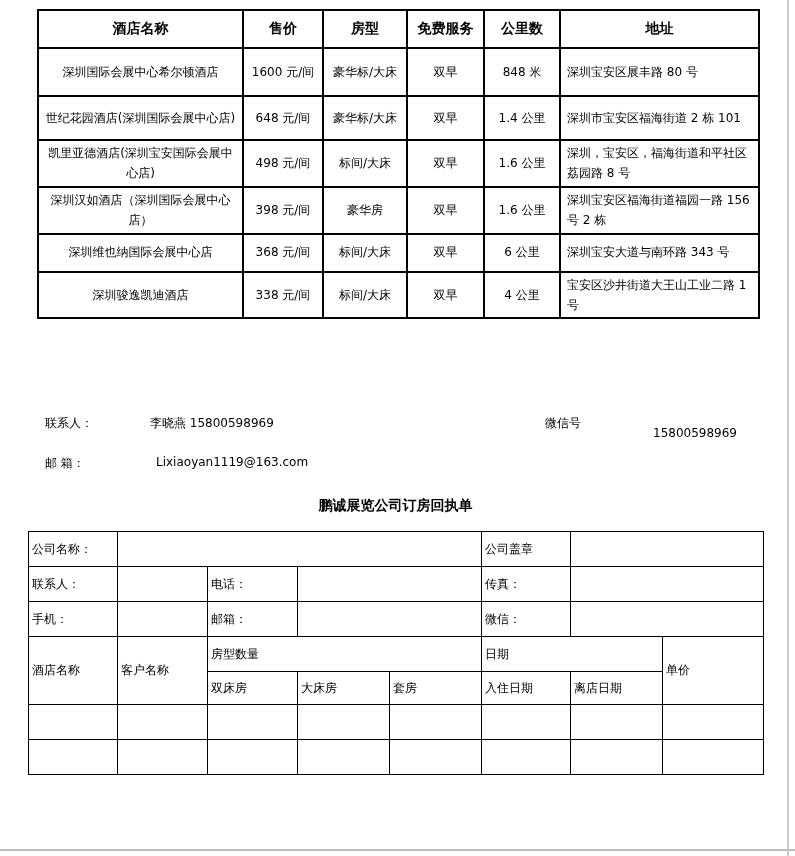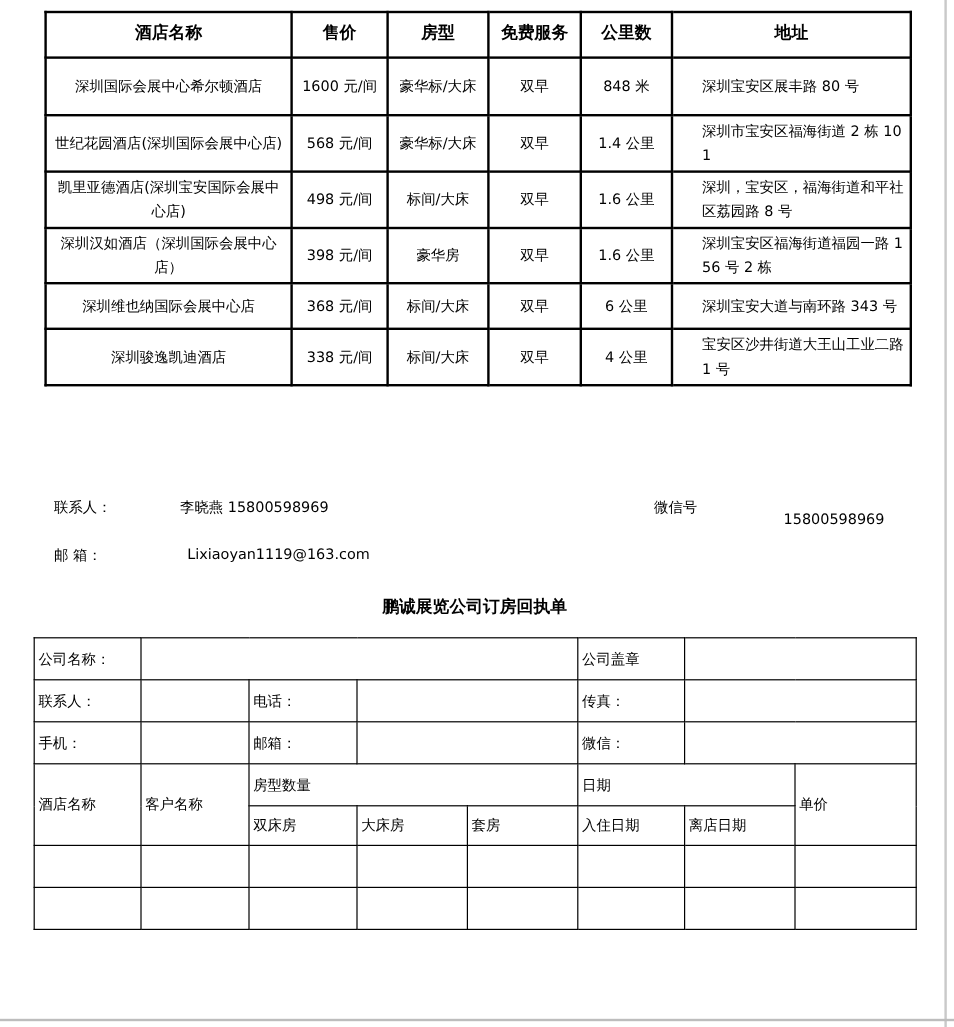--- a/index.html
+++ b/index.html
@@ -52,21 +52,21 @@
   table.hotel tr.r0      { height: 48px; }
   table.hotel tr.r1      { height: 44px; }
   table.hotel tr.r2      { height: 47px; }
   table.hotel tr.r3      { height: 46px; }
   table.hotel tr.r4      { height: 40px; }
   table.hotel tr.r5      { height: 45px; }
   table.hotel tr.r6      { height: 38px; }
   table.hotel tr.r7      { height: 43px; }
   table.hotel td.addr {
     text-align: left;
-    padding-left: 24px;
+    padding-left: 6px;
   }
 
   
   .contact-line { position: absolute; font-size: 12px; white-space: nowrap; }
 
   
   .receipt-title {
     position: absolute;
     left: 28px; top: 497px; width: 735px;
     text-align: center;
@@ -117,21 +117,21 @@
     <tr class="r0">
       <td>深圳国际会展中心希尔顿酒店</td>
       <td>1600 元/间</td>
       <td>豪华标/大床</td>
       <td>双早</td>
       <td>848 米</td>
       <td class="addr">深圳宝安区展丰路 80 号</td>
     </tr>
     <tr class="r1">
       <td>世纪花园酒店(深圳国际会展中心店)</td>
-      <td>568 元/间</td>
+      <td>648 元/间</td>
       <td>豪华标/大床</td>
       <td>双早</td>
       <td>1.4 公里</td>
       <td class="addr">深圳市宝安区福海街道 2 栋 101</td>
     </tr>
     <tr class="r3">
       <td>凯里亚德酒店(深圳宝安国际会展中心店)</td>
       <td>498 元/间</td>
       <td>标间/大床</td>
       <td>双早</td>

